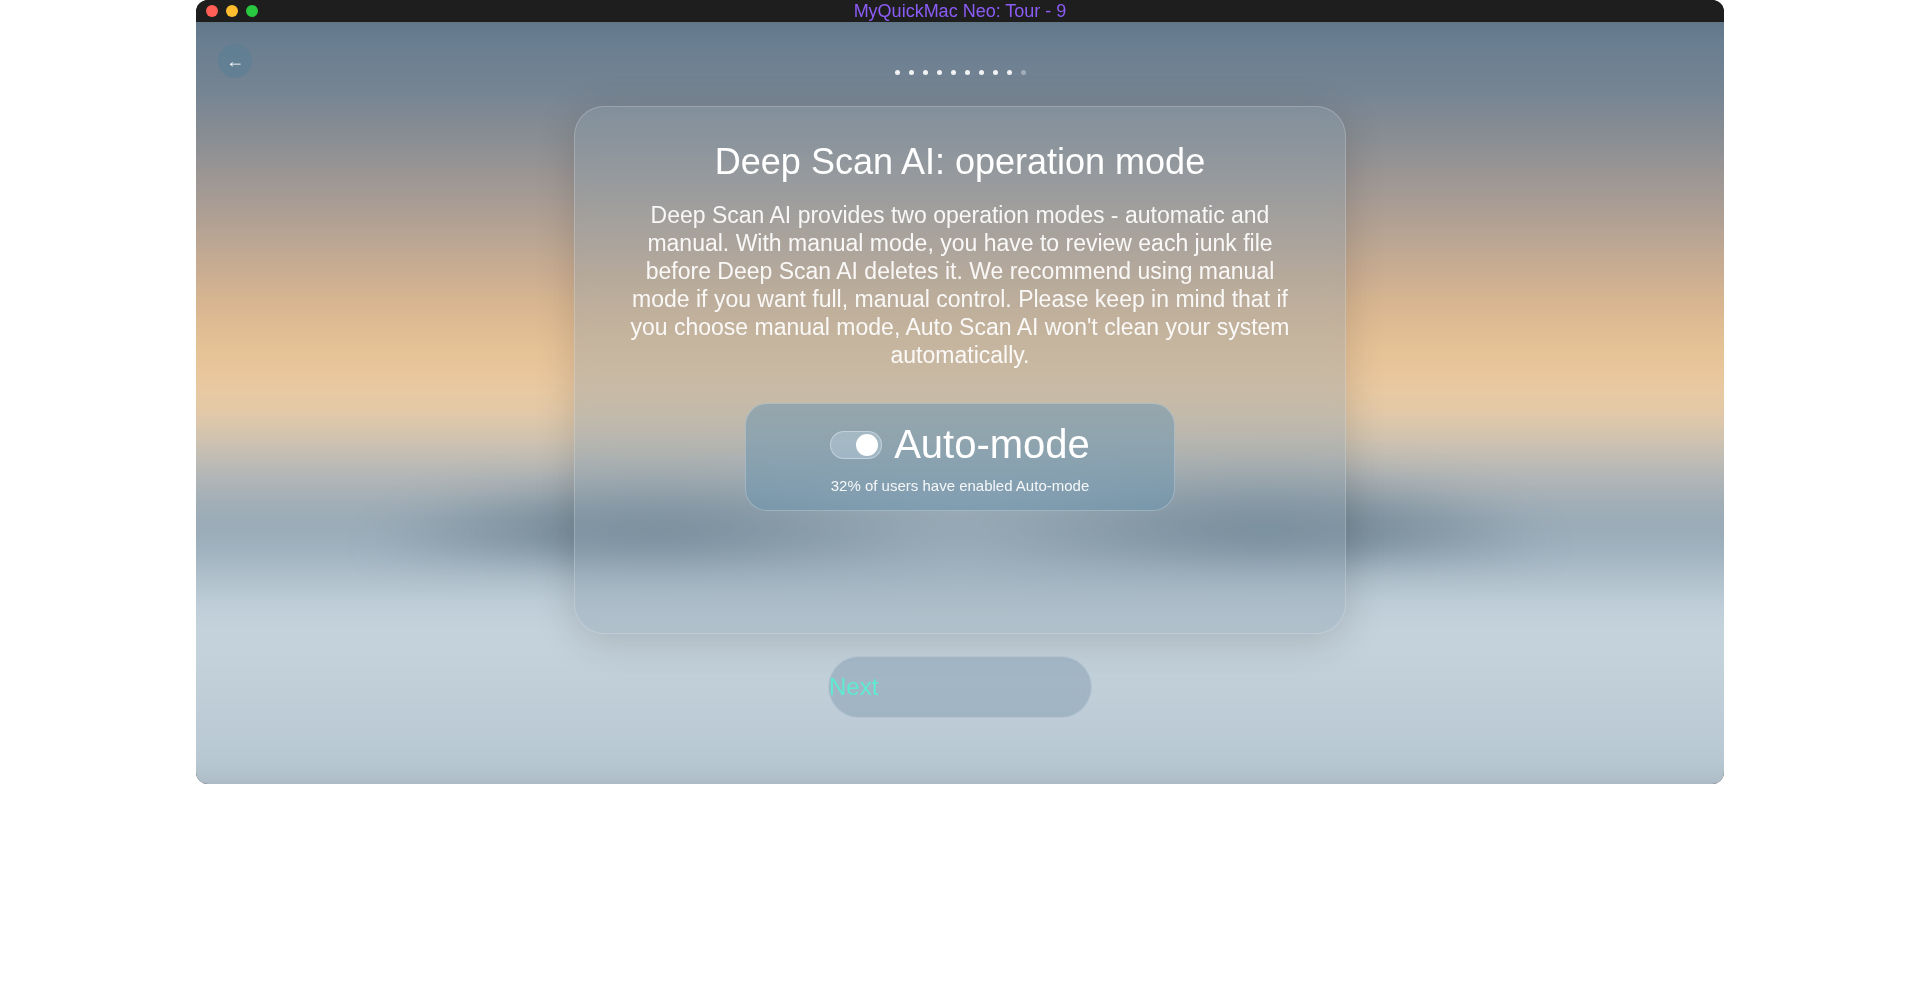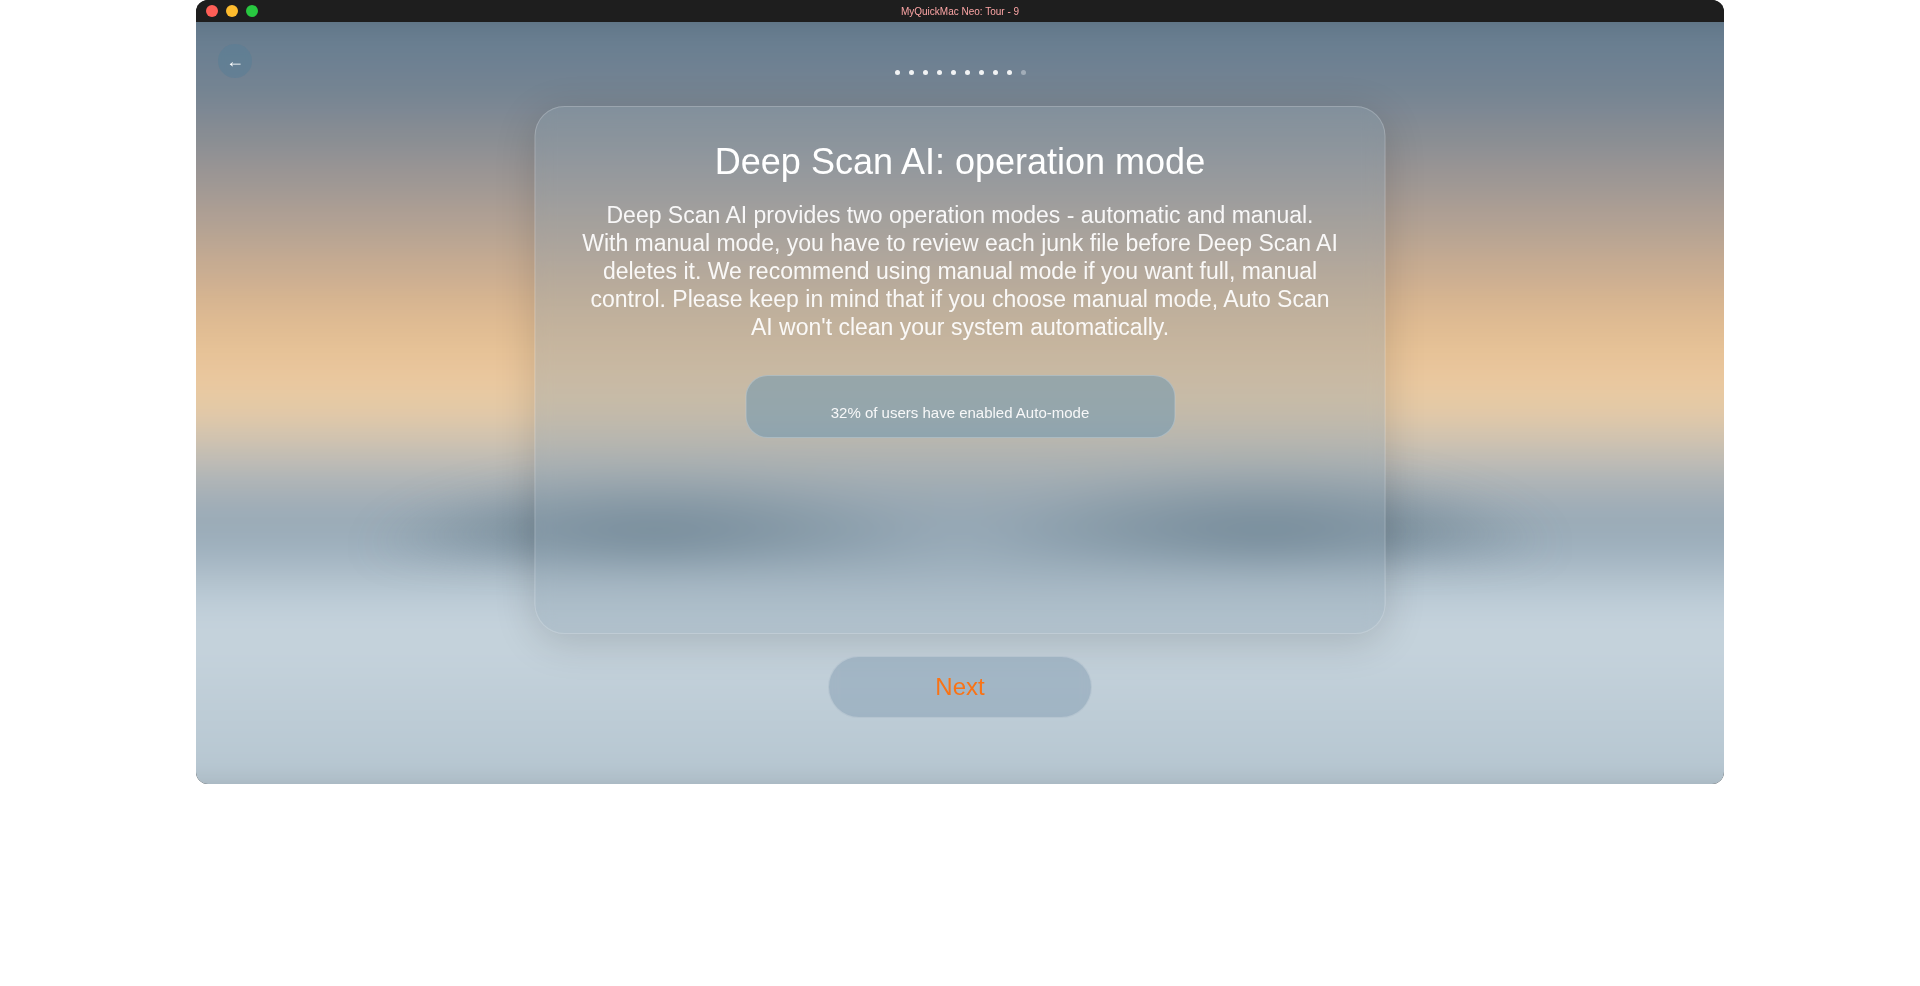--- a/index.html
+++ b/index.html
@@ -40,22 +40,22 @@
     height: 12px;
     border-radius: 50%;
   }
   .tl.red { background: #ff5f57; }
   .tl.yellow { background: #febc2e; }
   .tl.green { background: #28c840; }
   .title {
     position: absolute;
     left: 0; right: 0;
     text-align: center;
-    color: #fca5a5;
-    font-size: 10px;
+    color: #8b5cf6;
+    font-size: 18px;
     font-weight: 500;
     pointer-events: none;
   }
   .content {
     position: relative;
     width: 100%;
     height: calc(100% - 22px);
     overflow: hidden;
   }
   .bg {
@@ -117,21 +117,21 @@
     background: rgba(255,255,255,0.9);
   }
   .dot.current {
     background: rgba(255,255,255,0.35);
   }
   .card {
     position: absolute;
     top: 84px;
     left: 50%;
     transform: translateX(-50%);
-    width: 851px;
+    width: 772px;
     min-height: 528px;
     border-radius: 30px;
     background: rgba(140,160,175,0.35);
     backdrop-filter: blur(10px);
     border: 1px solid rgba(255,255,255,0.2);
     box-shadow: 0 8px 40px rgba(0,0,0,0.15);
     padding: 30px 46px 30px;
     color: #f5f5f5;
     text-align: center;
   }
@@ -203,26 +203,26 @@
   .next-btn {
     position: absolute;
     top: 634px;
     left: 50%;
     transform: translateX(-50%);
     width: 264px;
     height: 62px;
     border-radius: 31px;
     background: rgba(130,155,175,0.48);
     border: 1px solid rgba(255,255,255,0.22);
-    color: #f97316;
+    color: #5eead4;
     font-size: 24px;
     font-weight: 300;
     display: flex;
     align-items: center;
-    justify-content: center;
+    justify-content: flex-start;
     cursor: pointer;
     backdrop-filter: blur(6px);
   }
 </style>
 </head>
 <body>
 
 <div class="window">
   <div class="titlebar">
     <div class="traffic-lights">
@@ -252,20 +252,26 @@
         <div class="dot"></div>
         <div class="dot"></div>
         <div class="dot current"></div>
       </div>
 
     <div class="card">
       <h1>Deep Scan AI: operation mode</h1>
       <p>Deep Scan AI provides two operation modes - automatic and manual. With manual mode, you have to review each junk file before Deep Scan AI deletes it. We recommend using manual mode if you want full, manual control. Please keep in mind that if you choose manual mode, Auto Scan AI won't clean your system automatically.</p>
 
       <div class="toggle-panel">
+        <div class="toggle-row">
+          <div class="toggle">
+            <div class="knob"></div>
+          </div>
+          <div class="toggle-label">Auto-mode</div>
+        </div>
         <div class="toggle-sub">32% of users have enabled Auto-mode</div>
       </div>
     </div>
 
     <div class="next-btn">
       <span>Next</span>
     </div>
   </div>
 </div>
 

